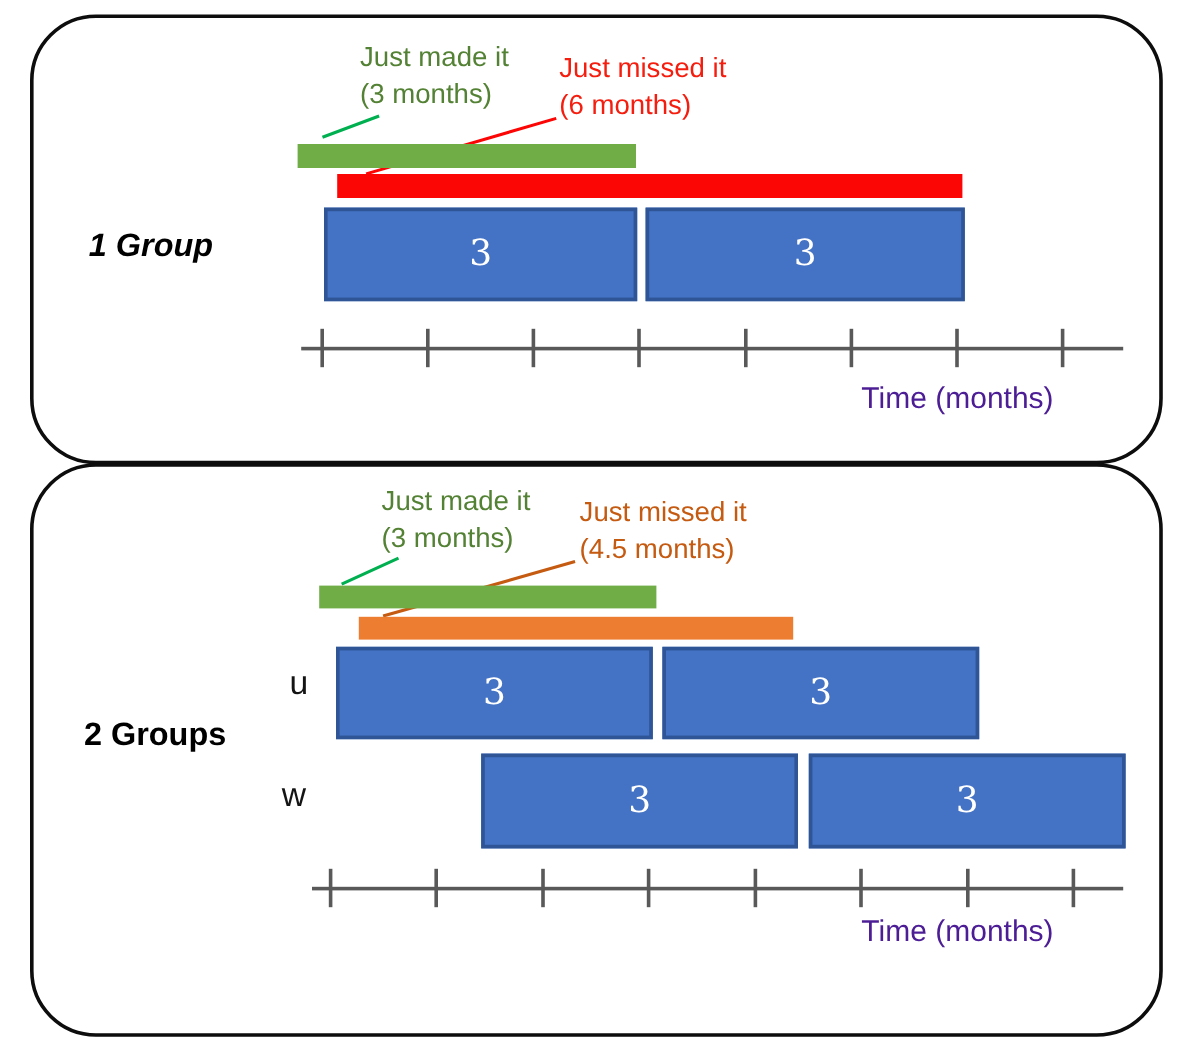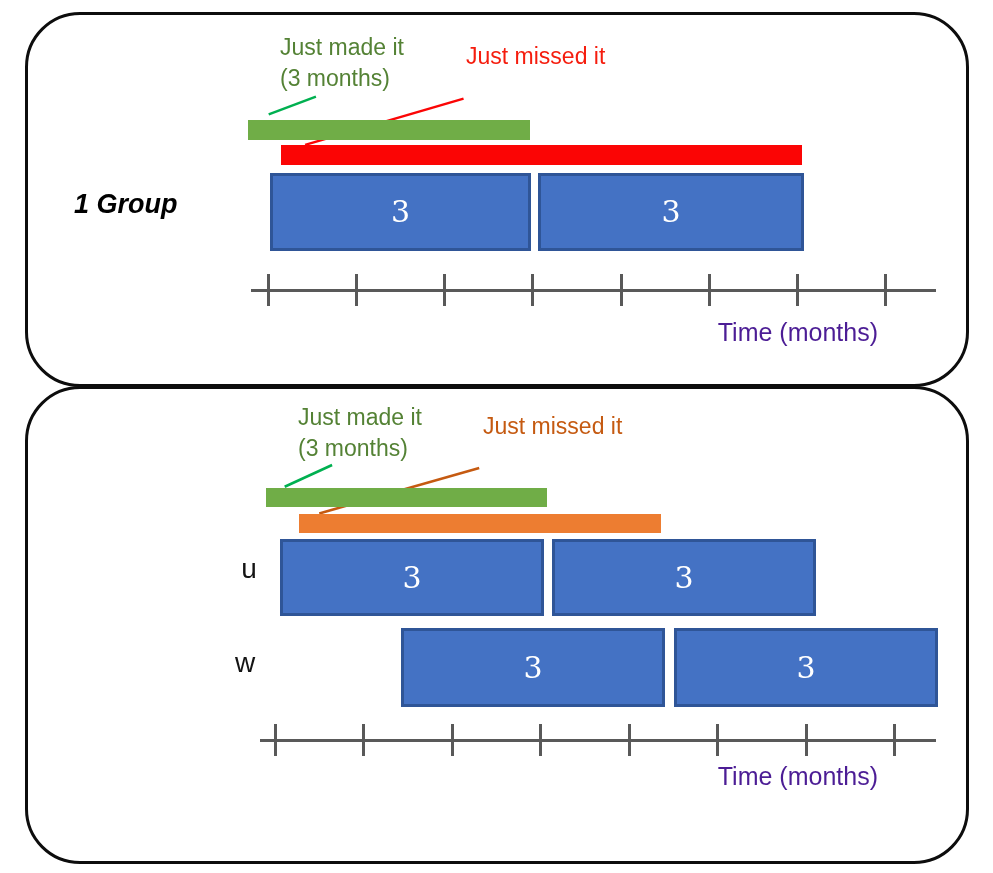--- a/index.html
+++ b/index.html
@@ -6,21 +6,21 @@
   body{width:993px;height:873px;position:relative;font-family:"Liberation Sans",sans-serif;overflow:hidden;}
 
   .panel{position:absolute;box-sizing:border-box;border:3.5px solid #0d0d0d;border-radius:55px;background:#ffffff;}
   #panel1{left:25px;top:12px;width:944px;height:375px;}
   #panel2{left:25px;top:386px;width:944px;height:478px;}
 
   .leader{position:absolute;left:0;top:0;width:100%;height:100%;pointer-events:none;}
 
   .caption{position:absolute;font-size:23px;line-height:31px;white-space:nowrap;}
   .caption .l1,.caption .l2{display:block;}
-  .cap-green{color:#548235;}
+  .cap-green{color:#548235;margin-left:20px;}
   .cap-red{color:#f51d0e;}
   .cap-orange{color:#c55a11;}
 
   .hbar{position:absolute;}
   .bar-green{background:#70ad47;}
   .bar-red{background:#fb0505;}
   .bar-orange{background:#ed7d31;}
 
   .dbox{position:absolute;box-sizing:border-box;background:#4472c4;border:3px solid #2f5597;
         display:flex;align-items:center;justify-content:center;}
@@ -43,20 +43,21 @@
     <line x1="277" y1="132" x2="438" y2="85" stroke="#fb0505" stroke-width="2.6"></line>
   </svg>
 
   <div class="caption cap-green" style="left:252px;top:17px;">
     <span class="l1">Just made it</span>
     <span class="l2">(3 months)</span>
   </div>
 
   <div class="caption cap-red" style="left:438px;top:26px;">
     <span class="l1">Just missed it</span>
+    <span class="l2">(6 months)</span>
   </div>
 
   <div class="hbar bar-green" style="left:220px;top:105px;width:282px;height:20px;"></div>
   <div class="hbar bar-red" style="left:253px;top:130px;width:521px;height:20px;"></div>
 
   <div class="dbox" style="left:242px;top:158px;width:261px;height:78px;">
     <span>3</span>
   </div>
   <div class="dbox" style="left:510px;top:158px;width:266px;height:78px;">
     <span>3</span>
@@ -85,20 +86,21 @@
     <line x1="292" y1="126" x2="454" y2="80" stroke="#c55a11" stroke-width="2.6"></line>
   </svg>
 
   <div class="caption cap-green" style="left:270px;top:13px;">
     <span class="l1">Just made it</span>
     <span class="l2">(3 months)</span>
   </div>
 
   <div class="caption cap-orange" style="left:455px;top:22px;">
     <span class="l1">Just missed it</span>
+    <span class="l2">(4.5 months)</span>
   </div>
 
   <div class="hbar bar-green" style="left:238px;top:99px;width:281px;height:19px;"></div>
   <div class="hbar bar-orange" style="left:271px;top:125px;width:362px;height:19px;"></div>
 
   <div class="row-label" style="left:204px;top:164px;">u</div>
   <div class="dbox" style="left:252px;top:150px;width:264px;height:77px;">
     <span>3</span>
   </div>
   <div class="dbox" style="left:524px;top:150px;width:264px;height:77px;">
@@ -106,20 +108,21 @@
   </div>
 
   <div class="row-label" style="left:200px;top:258px;">w</div>
   <div class="dbox" style="left:373px;top:239px;width:264px;height:79px;">
     <span>3</span>
   </div>
   <div class="dbox" style="left:646px;top:239px;width:264px;height:79px;">
     <span>3</span>
   </div>
 
+  <div class="panel-title" style="left:42px;top:208px;">2 Groups</div>
 
   <div>
     <div class="axis-line" style="left:232px;top:350px;width:676px;"></div>
     <div class="tick" style="left:246px;top:335px;"></div>
     <div class="tick" style="left:334px;top:335px;"></div>
     <div class="tick" style="left:423px;top:335px;"></div>
     <div class="tick" style="left:511px;top:335px;"></div>
     <div class="tick" style="left:600px;top:335px;"></div>
     <div class="tick" style="left:688px;top:335px;"></div>
     <div class="tick" style="left:777px;top:335px;"></div>

